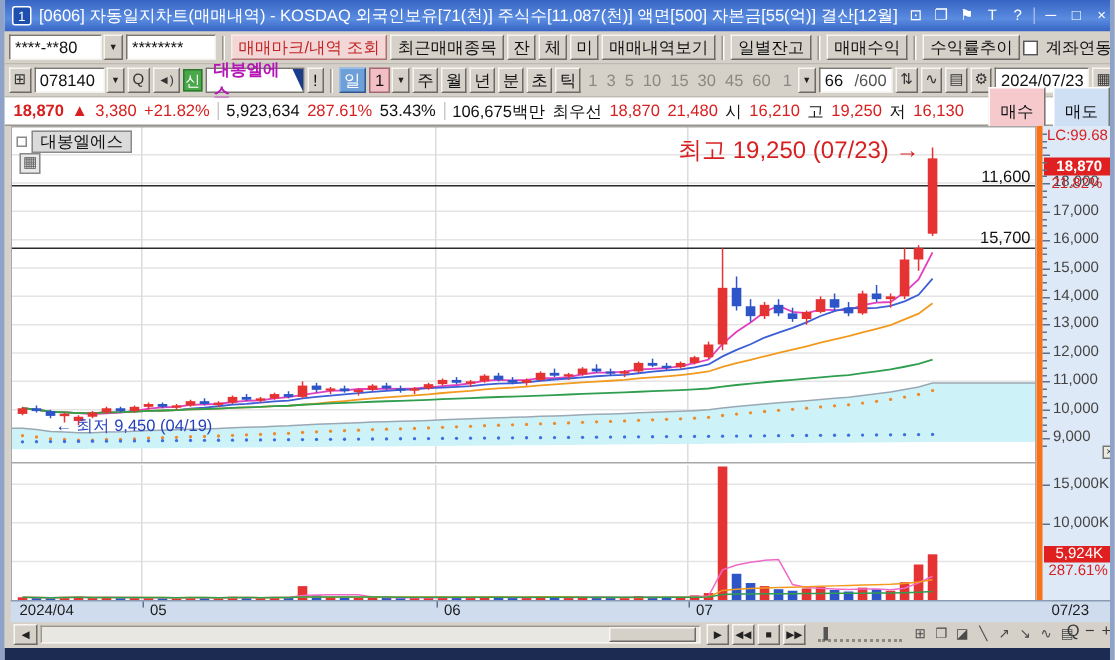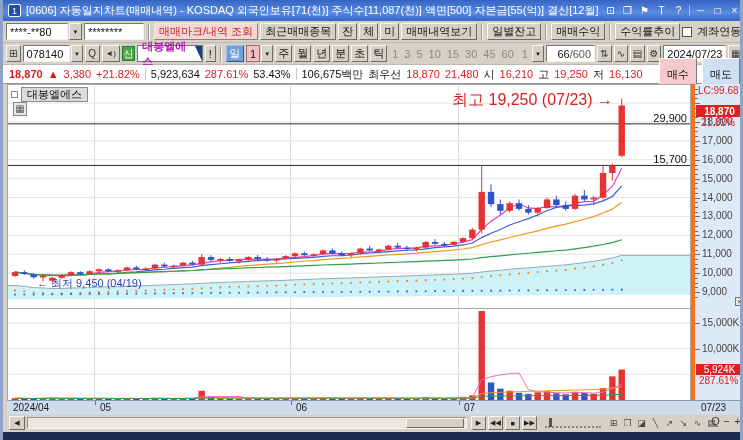--- a/index.html
+++ b/index.html
@@ -177,21 +177,21 @@
         <span class="num-dis">3</span>
         <span class="num-dis">5</span>
         <span class="num-dis">10</span>
         <span class="num-dis">15</span>
         <span class="num-dis">30</span>
         <span class="num-dis">45</span>
         <span class="num-dis">60</span>
       </span>
     <span class="num-dis">1</span>
     <span class="drop">▼</span>
-    <span class="box" style="width:54px;justify-content:flex-end">
+    <span class="box" style="width:54px;justify-content:space-between">
         <span>66</span>
         <span style="color:#555">/600</span>
       </span>
     <span class="icon-btn">⇅</span>
     <span class="icon-btn">∿</span>
     <span class="icon-btn">▤</span>
     <span class="icon-btn">⚙</span>
     <span class="box" style="width:66px">2024/07/23</span>
     <span class="icon-btn">▦</span>
   </div>
@@ -589,21 +589,21 @@
     </svg>
 
   <div class="chart-tab">
     <span class="tab-dot"></span>
     <span class="tab-box">대봉엘에스</span>
   </div>
   <div class="grid-icon">▦</div>
 
   <div class="anno-high">최고 19,250 (07/23) →</div>
   <div class="anno-low">← 최저 9,450 (04/19)</div>
-  <div class="ref-label" style="top:112px">29,900</div>
+  <div class="ref-label" style="top:112px">11,600</div>
   <div class="ref-label" style="top:153px">15,700</div>
 
   <div class="axis-panel" id="axis-panel">
     <div class="axis-lc">LC:99.68</div>
     <div class="axis-hc">HC:-1.97</div>
     <div class="price-badge">18,870</div>
     <div class="price-pct">21.82%</div>
     <div class="vol-badge">5,924K</div>
     <div class="vol-pct">287.61%</div>
     <div class="collapse-box">×</div>

